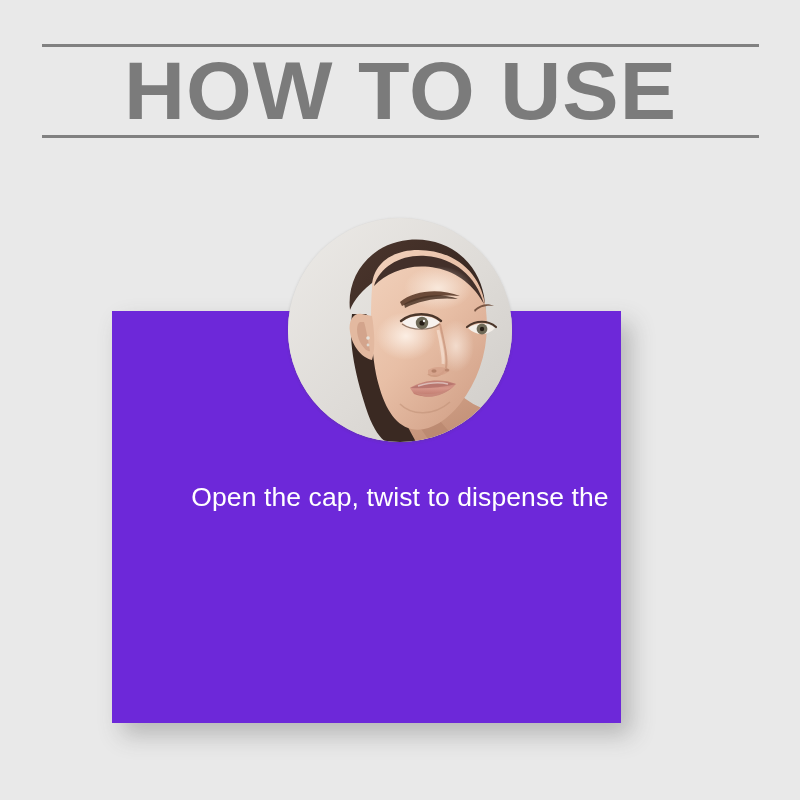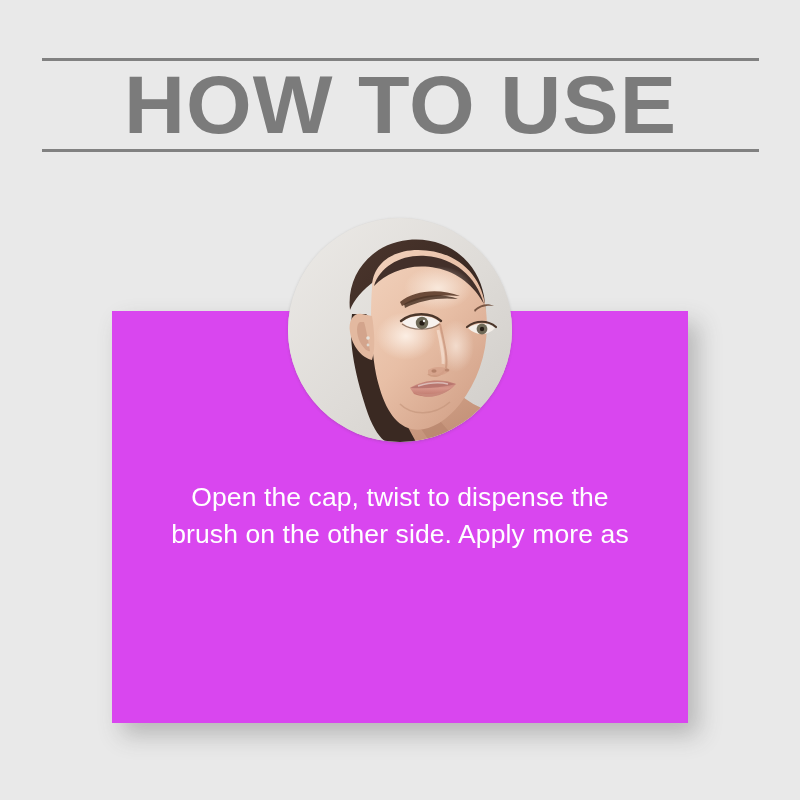--- a/index.html
+++ b/index.html
@@ -19,21 +19,21 @@
     position: relative;
     width: 800px;
     height: 800px;
     background: #e9e9e9;
   }
 
   
   .header-block {
     position: absolute;
     left: 42px;
-    top: 58px;
+    top: 44px;
     width: 717px;
   }
   .rule {
     width: 100%;
     height: 3px;
     background: #818181;
   }
   .rule.top { margin-bottom: 0; }
   .rule.bottom { margin-top: 0; }
 
@@ -54,23 +54,23 @@
     transform-origin: center;
     white-space: nowrap;
     -webkit-font-smoothing: antialiased;
   }
 
   
   .info-card {
     position: absolute;
     left: 112px;
     top: 311px;
-    width: 576px;
+    width: 509px;
     height: 412px;
-    background: #d946ef;
+    background: #6d28d9;
     box-shadow: 10px 12px 22px rgba(70,70,70,0.30);
   }
 
   .card-text {
     position: absolute;
     left: 48px;
     top: 168px;
     width: 480px;
     text-align: center;
     color: #ffffff;
@@ -105,21 +105,20 @@
     <div class="rule top"></div>
     <div class="title-row">
       <div class="page-title">HOW TO USE</div>
     </div>
     <div class="rule bottom"></div>
   </div>
 
   <div class="info-card">
     <div class="card-text">
       <span class="tline">Open the cap, twist to dispense the</span>
-      <span class="tline">brush on the other side. Apply more as</span>
     </div>
   </div>
 
   <div class="portrait">
     <svg viewBox="0 0 224 224" xmlns="http://www.w3.org/2000/svg" aria-hidden="true">
       <defs>
         <linearGradient id="bgGrad" x1="0" y1="0" x2="1" y2="1">
           <stop offset="0%" stop-color="#eceae7"></stop>
           <stop offset="55%" stop-color="#dedbd7"></stop>
           <stop offset="100%" stop-color="#cfccc8"></stop>

